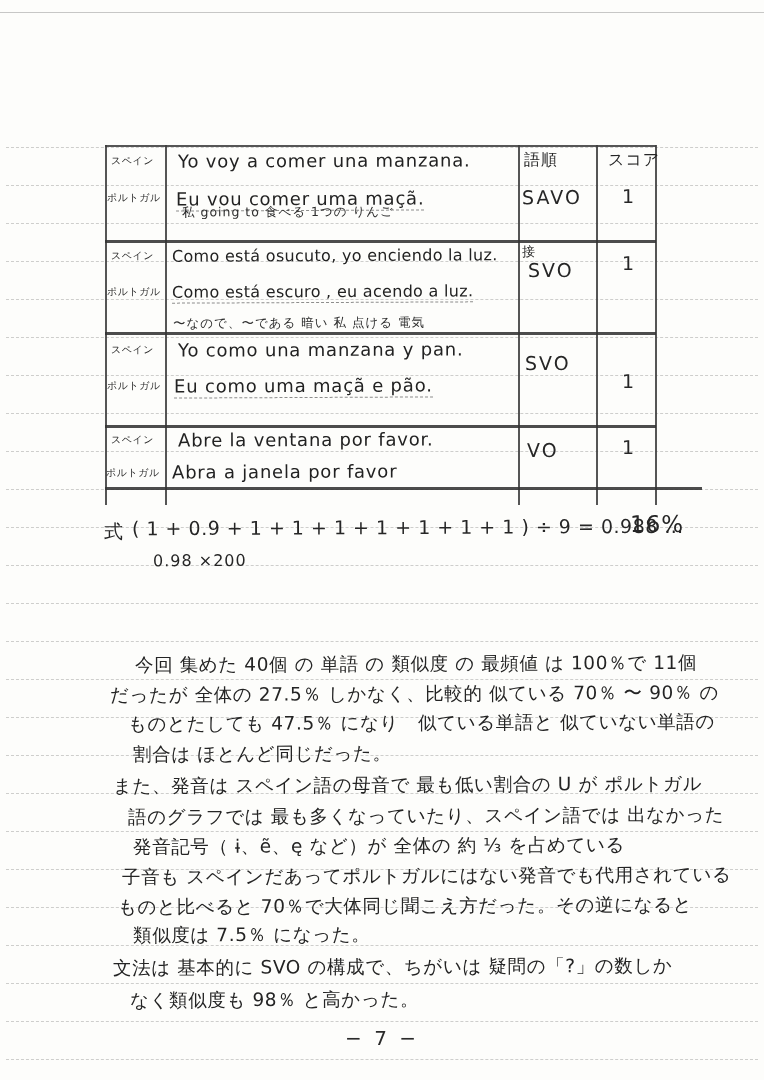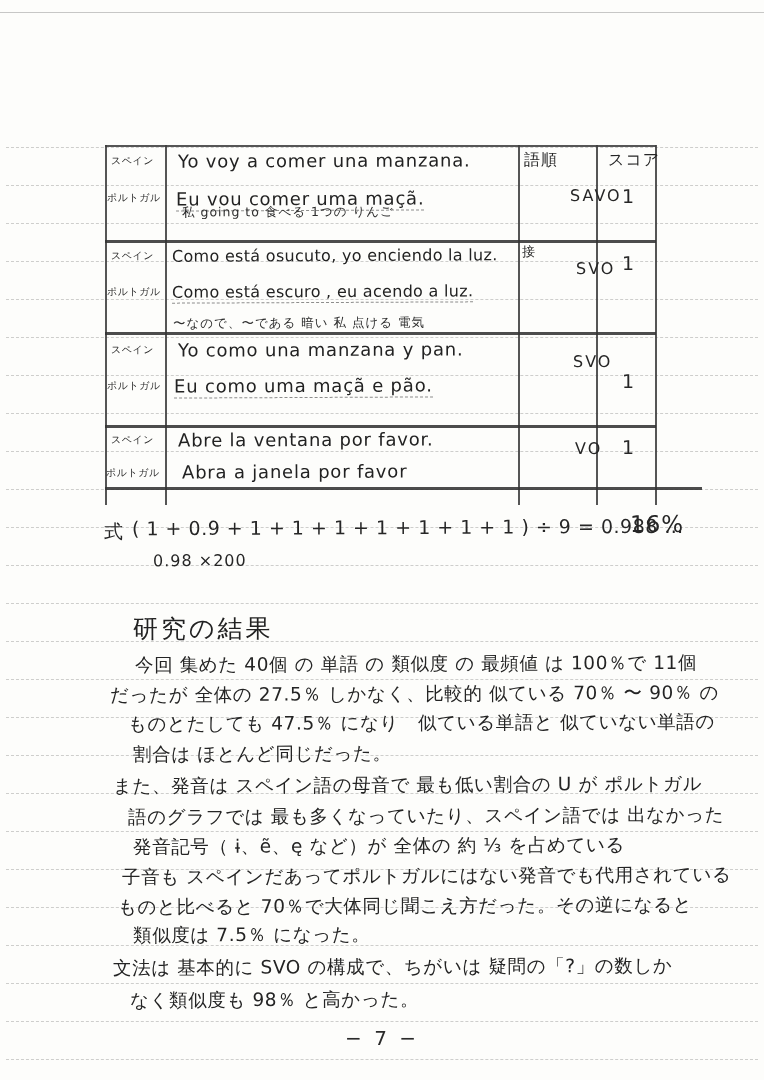--- a/index.html
+++ b/index.html
@@ -16,21 +16,21 @@
   .tline.h{height:1.8px;}
   .tline.heavy{height:2.6px;background:#333;}
   
   .hand{position:absolute;white-space:nowrap;transform:rotate(-0.25deg);}
   .row-label{font-size:10px;letter-spacing:.5px;color:#2c2c2c;}
   .sentence{font-size:18px;letter-spacing:.8px;color:#222;}
   .sentence.small{font-size:16px;letter-spacing:.3px;}
   .pt-underline{border-bottom:1.6px dashed rgba(50,50,50,.55);padding-bottom:1px;}
   .gloss{font-size:12.5px;letter-spacing:1px;color:#2e2e2e;}
   .order-header{font-size:16px;letter-spacing:1px;}
-  .order-val{font-size:16px;letter-spacing:2px;margin-left:48px;}
+  .order-val{font-size:19px;letter-spacing:2px;}
   .order-prefix{font-size:13px;}
   .score-val{font-size:19px;}
   .formula{font-size:19px;letter-spacing:.5px;}
   .formula-pct{font-size:23px;letter-spacing:1px;}
   .formula-note{font-size:16px;letter-spacing:1px;}
   .results-heading{font-size:25px;letter-spacing:3px;color:#222;}
   .body-line{font-size:18.5px;letter-spacing:.6px;color:#242424;}
   .page-num{position:absolute;left:0;top:1026px;width:100%;text-align:center;
     font-size:20px;letter-spacing:3px;color:#2a2a2a;}
 </style>
@@ -102,30 +102,29 @@
   <div class="hand row-label" style="left:111px;top:343px">スペイン</div>
   <div class="hand sentence" style="left:178px;top:339px">Yo como una manzana y pan.</div>
   <div class="hand row-label" style="left:107px;top:379px">ポルトガル</div>
   <div class="hand sentence" style="left:174px;top:375px"><span class="pt-underline">Eu como uma maçã e pão.</span></div>
   <div class="hand order-val" style="left:525px;top:352px">SVO</div>
   <div class="hand score-val" style="left:622px;top:370px">1</div>
 
   <div class="hand row-label" style="left:111px;top:433px">スペイン</div>
   <div class="hand sentence" style="left:178px;top:429px">Abre la ventana por favor.</div>
   <div class="hand row-label" style="left:106px;top:466px">ポルトガル</div>
-  <div class="hand sentence" style="left:182px;top:461px"><span>Abra a janela por favor</span></div>
+  <div class="hand sentence" style="left:172px;top:461px"><span>Abra a janela por favor</span></div>
   <div class="hand order-val" style="left:527px;top:439px">VO</div>
   <div class="hand score-val" style="left:622px;top:436px">1</div>
 
   <div class="hand formula" style="left:104px;top:519px">式</div>
   <div class="hand formula" style="left:132px;top:516px">( 1 + 0.9 + 1 + 1 + 1 + 1 + 1 + 1 + 1 )  ÷ 9 = 0.988 …</div>
   <div class="hand formula-pct" style="left:630px;top:511px">16%</div>
   <div class="hand formula-note" style="left:153px;top:551px">0.98 ×200</div>
 
-  <div class="hand results-heading" style="left:133px;top:612px">研究の結果</div>
   <div class="hand body-line" style="left:135px;top:651px">今回 集めた 40個 の 単語 の 類似度 の 最頻値 は 100％で 11個</div>
   <div class="hand body-line" style="left:110px;top:681px">だったが 全体の 27.5％ しかなく、比較的 似ている 70％ 〜 90％ の</div>
   <div class="hand body-line" style="left:128px;top:710px">ものとたしても 47.5％ になり　似ている単語と 似ていない単語の</div>
   <div class="hand body-line" style="left:133px;top:741px">割合は ほとんど同じだった。</div>
   <div class="hand body-line" style="left:113px;top:772px">また、発音は スペイン語の母音で 最も低い割合の U が ポルトガル</div>
   <div class="hand body-line" style="left:128px;top:803px">語のグラフでは 最も多くなっていたり、スペイン語では 出なかった</div>
   <div class="hand body-line" style="left:133px;top:833px">発音記号（ ɨ、ẽ、ę など）が 全体の 約 ⅓ を占めている</div>
   <div class="hand body-line" style="left:122px;top:863px">子音も スペインだあってポルトガルにはない発音でも代用されている</div>
   <div class="hand body-line" style="left:118px;top:893px">ものと比べると 70％で大体同じ聞こえ方だった。その逆になると</div>
   <div class="hand body-line" style="left:133px;top:922px">類似度は 7.5％ になった。</div>

